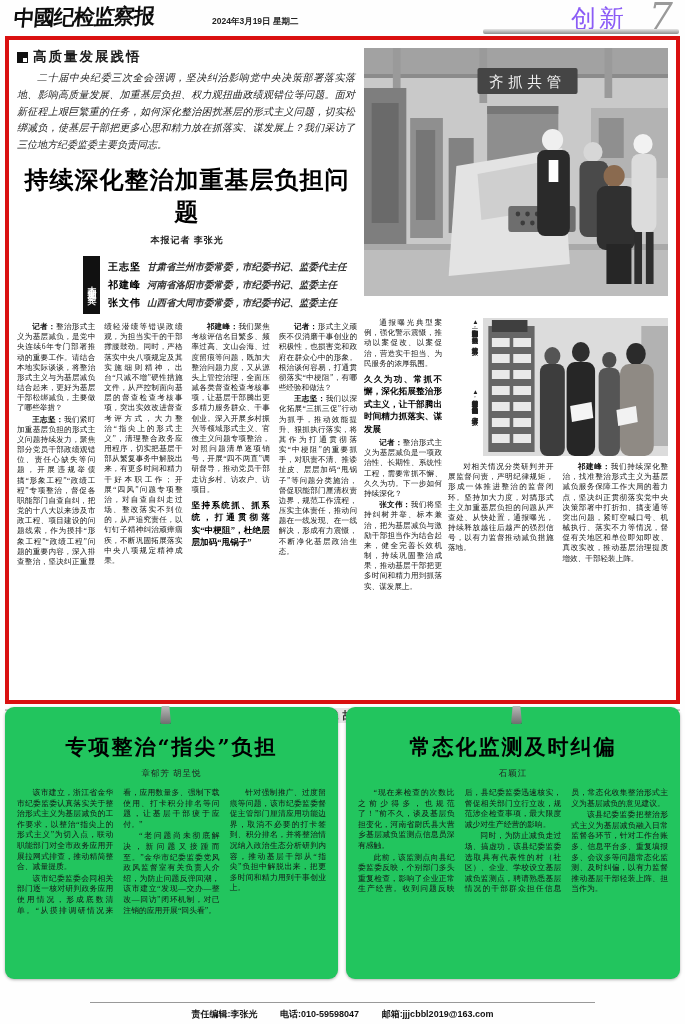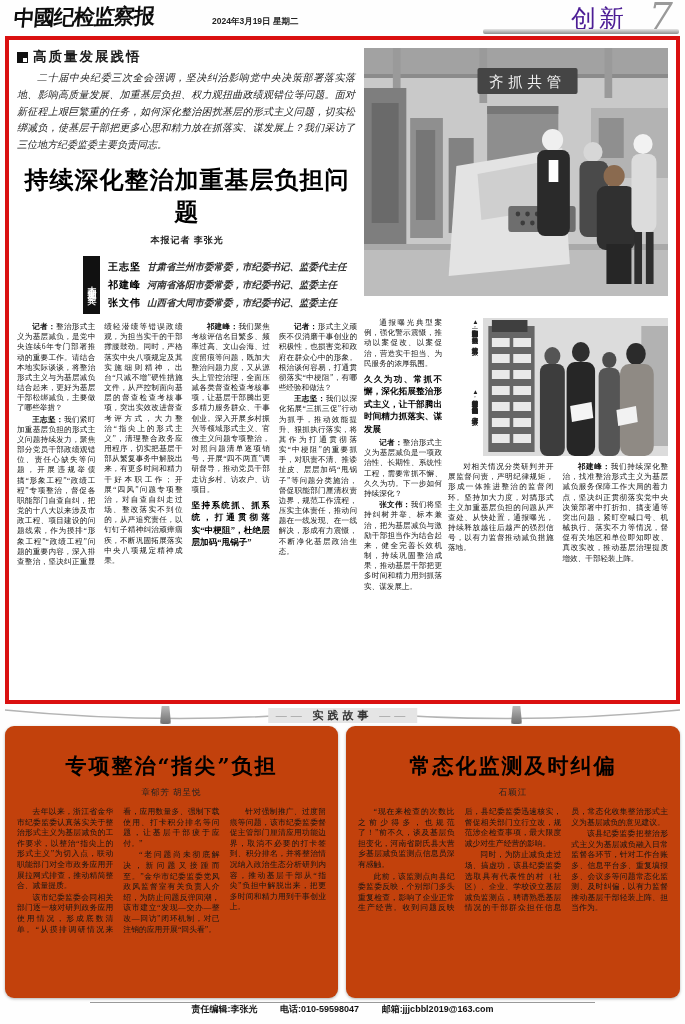--- a/index.html
+++ b/index.html
@@ -8,21 +8,21 @@
   .page { position:relative; width:685px; height:1024px; overflow:hidden; background:#fefefe; margin:0 auto; }
 
   
   .header { position:absolute; top:0; left:0; right:0; height:34px; }
   .masthead { position:absolute; left:14px; top:3px; font-family:"DejaVu Serif", serif;
               font-weight:bold; font-size:21px; letter-spacing:-1px; transform:skewX(-6deg) rotate(-1deg);
               color:#0d0d0d; }
   .issue-date { position:absolute; left:212px; top:16px; font-size:8.5px; font-weight:bold;
                 font-family:"Liberation Sans", sans-serif; color:#222; }
   .section-name { position:absolute; right:58px; top:2px; font-size:25px; letter-spacing:3px;
-                  font-family:"Liberation Serif", serif; color:#4c1d95; }
+                  font-family:"Liberation Serif", serif; color:#8b5cf6; }
   .page-number { position:absolute; right:12px; top:-6px; font-size:38px; color:#9a9a9a;
                  font-family:"DejaVu Serif", serif; font-style:italic; }
   .header-bar { position:absolute; right:6px; top:29px; width:196px; height:5px;
                 background:linear-gradient(#e6e6e6, #8e8e8e); border-radius:2px; }
 
   
   .main-box { position:absolute; top:36px; left:5px; width:675px; height:668px;
               border:4px solid #da1010; background:#fff; padding:8px 8px 6px; }
   .main-inner { display:flex; gap:7px; height:100%; }
   .col-left { width:340px; flex:none; display:flex; flex-direction:column; }
@@ -73,34 +73,34 @@
   .divider-label { position:absolute; left:50%; top:6px; transform:translateX(-50%);
                    background:#e5e5e5; padding:0 8px; font-size:11px; letter-spacing:4px;
                    font-weight:bold; color:#333; }
   .divider-label:before { content:"—— "; color:#888; font-weight:normal; }
   .divider-label:after { content:" ——"; color:#888; font-weight:normal; }
   .clip { position:absolute; width:11px; height:18px; top:4px;
           background:linear-gradient(#b9b9b9,#6f6f6f); border-radius:2px 2px 3px 3px;
           clip-path:polygon(15% 0, 85% 0, 100% 100%, 0 100%); box-shadow:0 1px 2px rgba(0,0,0,.4); z-index:3; }
   .clip-left { left:160px; } .clip-right { left:511px; }
 
-  .story-box { position:absolute; top:726px; height:272px; background:#c2410c;
+  .story-box { position:absolute; top:707px; height:272px; background:#22c55e;
                border-radius:9px; box-shadow:0 1px 3px rgba(0,0,0,.3); padding:26px 12px 10px; }
   .story-left { left:5px; width:333px; }
   .story-right { left:346px; width:334px; }
   .story-title { text-align:center; font-size:21px; font-weight:900; letter-spacing:2px;
                  font-family:"DejaVu Serif", serif; color:#000; }
   .story-byline { text-align:center; font-size:8.5px; margin:7px 0 8px; color:#222; letter-spacing:1px; }
   .story-body { column-count:3; column-gap:10px; height:188px; overflow:hidden;
                 font-size:7.8px; line-height:1.36; text-align:justify; color:#141414; }
   .story-body p { text-indent:2em; margin-bottom:1px; }
 
   
   .footer { position:absolute; left:90px; right:90px; top:1002px; border-top:1px solid #999;
-            text-align:center; font-size:9px; font-weight:bold;
+            padding-top:5px; text-align:center; font-size:9px; font-weight:bold;
             font-family:"Liberation Sans", sans-serif; color:#111; }
   .footer span { margin:0 10px; }
 
   svg text { font-family:"Liberation Sans", sans-serif; }
 </style>
 </head>
 <body>
 
 <div class="page">
 
@@ -251,21 +251,21 @@
     </svg>
     <div class="divider-label">实践故事</div>
     <div class="clip clip-left"></div>
     <div class="clip clip-right"></div>
   </div>
 
   <div class="story-box story-left">
     <div class="story-title">专项整治“指尖”负担</div>
     <div class="story-byline">章郁芳 胡呈悦</div>
     <div class="story-body">
-        <p>去年以来，浙江省金华市纪委监委认真落实关于整治形式主义为基层减负的工作要求，以整治“指尖上的形式主义”为切入点，联动职能部门对全市政务应用开展拉网式排查，推动精简整合、减量提质。</p>
+        <p>该市建立，浙江省金华市纪委监委认真落实关于整治形式主义为基层减负的工作要求，以整治“指尖上的形式主义”为切入点，联动职能部门对全市政务应用开展拉网式排查，推动精简整合、减量提质。</p>
         <p>该市纪委监委会同相关部门逐一核对研判政务应用使用情况，形成底数清单。“从摸排调研情况来看，应用数量多、强制下载使用、打卡积分排名等问题，让基层干部疲于应付。”</p>
         <p>“老问题尚未彻底解决，新问题又接踵而至。”金华市纪委监委党风政风监督室有关负责人介绍，为防止问题反弹回潮，该市建立“发现—交办—整改—回访”闭环机制，对已注销的应用开展“回头看”。</p>
         <p>针对强制推广、过度留痕等问题，该市纪委监委督促主管部门厘清应用功能边界，取消不必要的打卡签到、积分排名，并将整治情况纳入政治生态分析研判内容，推动基层干部从“指尖”负担中解脱出来，把更多时间和精力用到干事创业上。</p>
       </div>
   </div>
   <div class="story-box story-right">
     <div class="story-title">常态化监测及时纠偏</div>
     <div class="story-byline">石颖江</div>
     <div class="story-body">
         <p>“现在来检查的次数比之前少得多，也规范了！”前不久，谈及基层负担变化，河南省尉氏县大营乡基层减负监测点信息员深有感触。</p>

